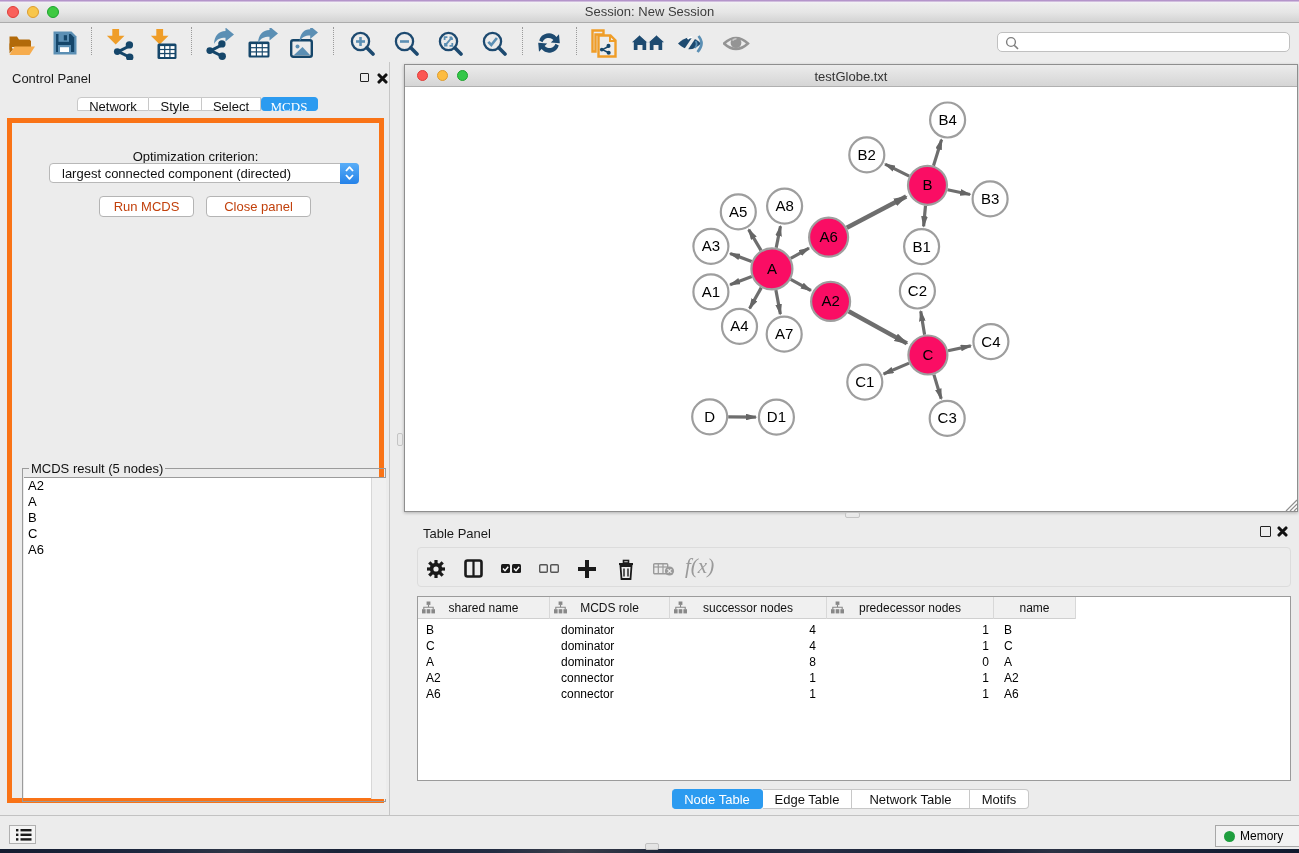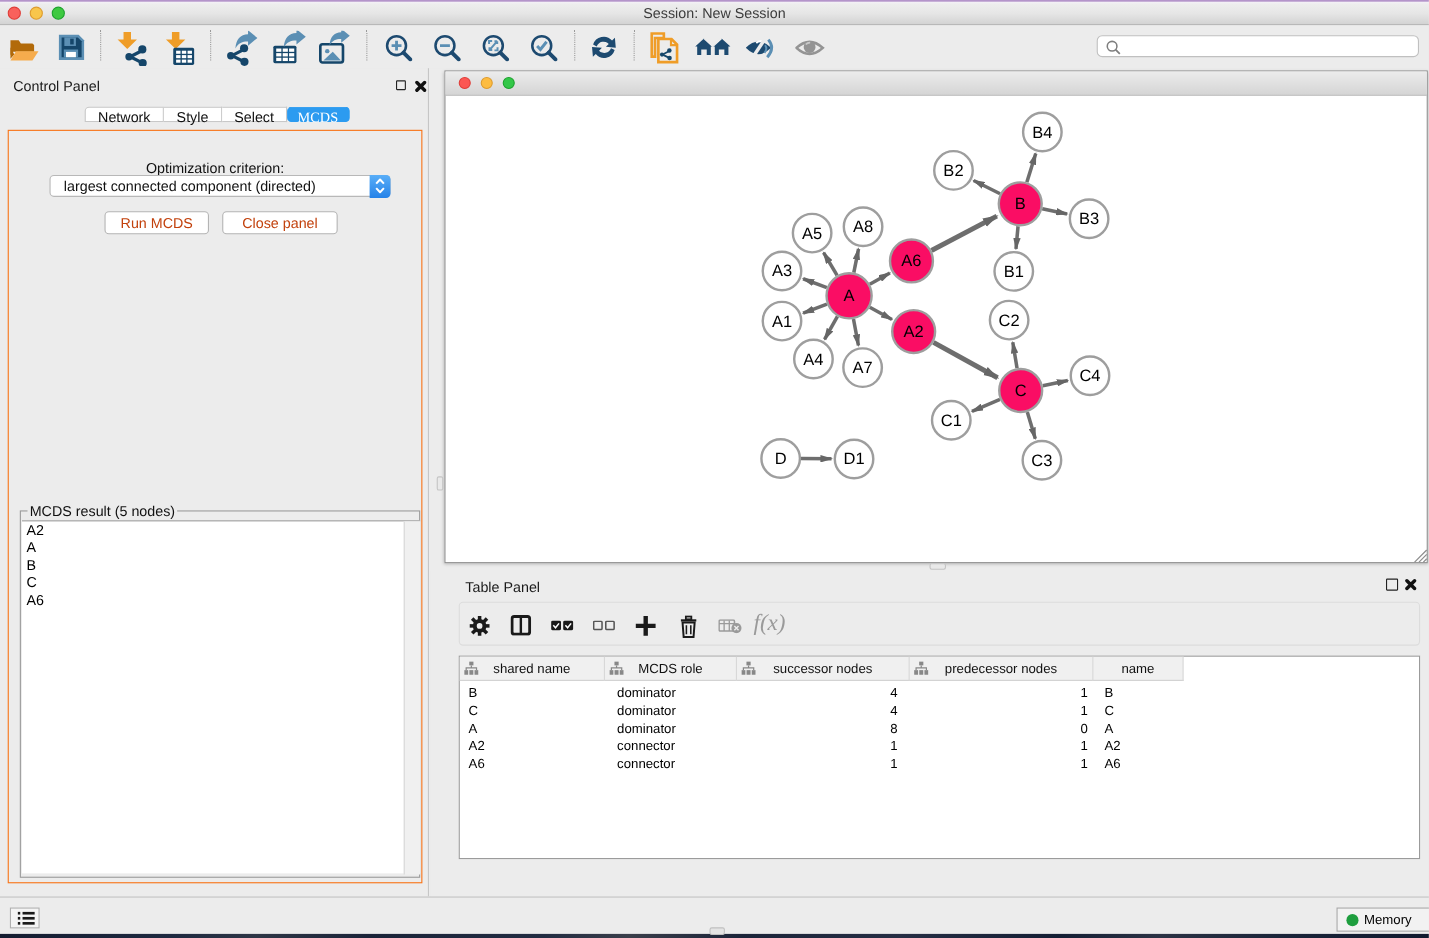--- a/index.html
+++ b/index.html
@@ -21,21 +21,21 @@
 
 #search { left:997px; top:9px; width:293px; height:20px; background:#fff; border:1px solid #c0c0c0; border-radius:5px; }
 
 
 #cpanel { left:0; top:62px; width:390px; height:753px; background:#ececec; border-right:1px solid #c6c6c6;}
 #cpanel .ctitle { left:12px; top:9px; font-size:13px; color:#1a1a1a; }
 .tabrow { top:35px; height:19px; }
 .tab { float:left; height:14px; line-height:18px; background:#fff; border:1px solid #c8c8c8; border-left:none; font-size:13px; color:#111; text-align:center; }
 .tab.first { border-left:1px solid #c8c8c8; border-radius:4px 0 0 0px; }
 .tab.sel { background:#2c9bf0; color:#fff; border-color:#2c9bf0; border-radius:4px;font-family:Liberation Serif, serif; }
-#cpbody { left:7px; top:56px; width:377px; height:685px; border:1px solid #f97316; background:#ececec; }
+#cpbody { left:7px; top:56px; width:377px; height:685px; border:5px solid #f97316; background:#ececec; }
 
 #optlabel { width:100%; text-align:center; top:26px; font-size:13px; color:#111; }
 #dropdown { left:37px; top:40px; width:310px; height:20px; background:#fff; border:1px solid #b8b8b8; border-radius:4px; font-size:13px; color:#111; }
 #dropdown .dtext { left:12px; top:2px; }
 #dropdown .spin { position:absolute; right:-1px; top:-1px; width:19px; height:21px; background:linear-gradient(#59aef8,#2582e8); border-radius:0 4px 4px 0; }
 .btn { height:21px; background:#fff; border:1px solid #b4b4b4; border-radius:4px; font-size:13px; color:#c2410c; text-align:center; line-height:19px; }
 
 #fieldset { left:10px; top:345px; width:364px; height:334px; border:1px solid #9b9b9b; }
 #fieldset legend { position:absolute; top:-8px; left:6px; background:#ececec; font-size:13px; padding:0 2px; color:#111; }
 #mlist { left:1px; top:8px; width:362px; height:321px; background:#fff; border-top:1px solid #9b9b9b; font-size:13px; }
@@ -258,20 +258,21 @@
         <div class="it">B</div>
         <div class="it">C</div>
         <div class="it">A6</div>
       </div>
     </div>
   </div>
 </div>
 
 <div id="netwin" class="abs">
   <div id="nettitle" class="abs">
+    <div class="abs title">testGlobe.txt</div>
     <div class="abs tl" style="left:12px;top:5px;width:11px;height:11px;background:#fc5753;border:1px solid #df3e39;"></div>
     <div class="abs tl" style="left:32px;top:5px;width:11px;height:11px;background:#fdbc40;border:1px solid #de9c2e;"></div>
     <div class="abs tl" style="left:52px;top:5px;width:11px;height:11px;background:#33c748;border:1px solid #1da32e;"></div>
   </div>
   <svg id="graph" style="position:absolute;left:0;top:22px;" width="892" height="422" viewBox="0 0 892 422">
 <defs>
 <marker id="arr" viewBox="0 0 12 7" refX="10.5" refY="3.5" markerWidth="3.6" markerHeight="2.1" orient="auto-start-reverse">
           <path d="M0,0 L12,3.5 L0,7 z" fill="#666666"></path>
         </marker>
 <marker id="arrb" viewBox="0 0 12 7" refX="10.5" refY="3.5" markerWidth="3.2" markerHeight="2.0" orient="auto-start-reverse">
@@ -461,20 +462,26 @@
       <div class="trow" style="left:143px;top:73px;">connector</div>
       <div class="trow" style="left:298px;top:73px;width:100px;text-align:right;">1</div>
       <div class="trow" style="left:471px;top:73px;width:100px;text-align:right;">1</div>
       <div class="trow" style="left:586px;top:73px;">A2</div>
       <div class="trow" style="left:8px;top:89px;">A6</div>
       <div class="trow" style="left:143px;top:89px;">connector</div>
       <div class="trow" style="left:298px;top:89px;width:100px;text-align:right;">1</div>
       <div class="trow" style="left:471px;top:89px;width:100px;text-align:right;">1</div>
       <div class="trow" style="left:586px;top:89px;">A6</div>
     </div>
+  <div class="abs" style="left:281px;top:270px;height:21px;">
+    <div class="btab first" style="width:91px;background:#2c9bf0;color:#fff;border-color:#2c9bf0;border-radius:4px;">Node Table</div>
+    <div class="btab" style="width:89px;">Edge Table</div>
+    <div class="btab" style="width:118px;">Network Table</div>
+    <div class="btab" style="width:59px;border-radius:0 4px 4px 0;">Motifs</div>
+  </div>
 </div>
 
 <div id="statusbar" class="abs">
   <div id="sbtn" class="abs">
       <svg style="position:absolute;left:6px;top:2px" width="16" height="14" viewBox="0 0 16 14">
         <g fill="#1a1a1a">
           <rect x="0" y="1" width="2.4" height="2.4"></rect>
           <rect x="0" y="5.6" width="2.4" height="2.4"></rect>
           <rect x="0" y="10.2" width="2.4" height="2.4"></rect>
           <rect x="4.5" y="1" width="11" height="2.4"></rect>

